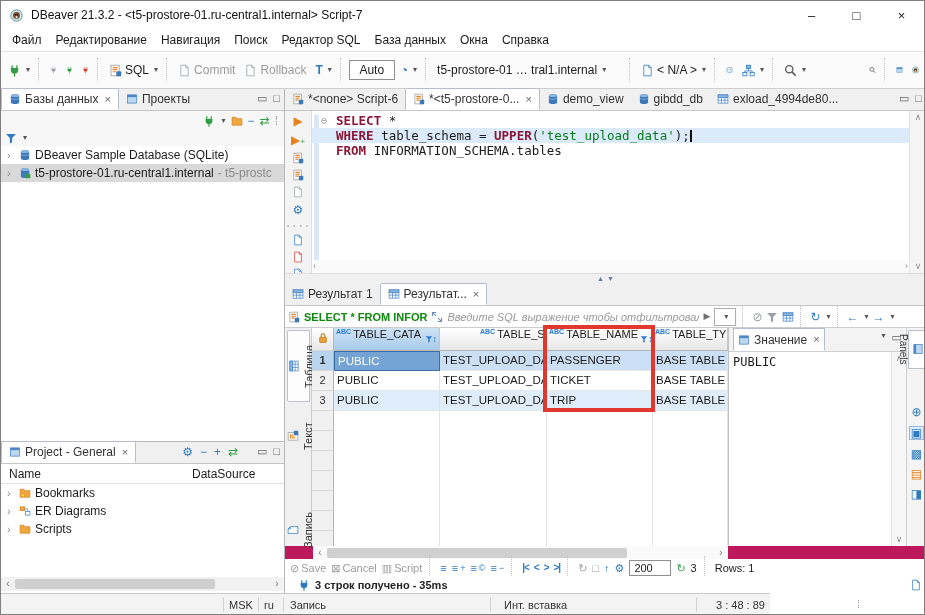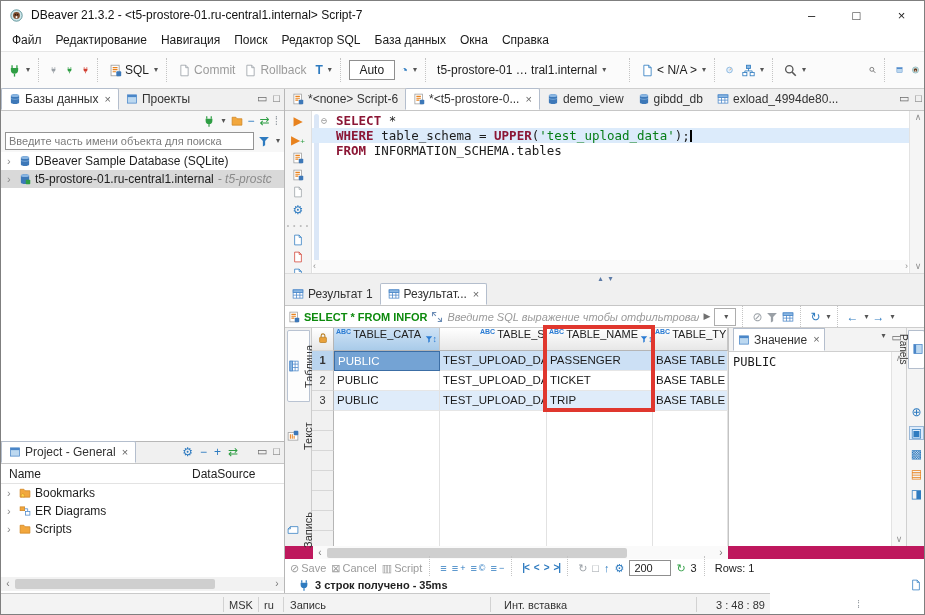--- a/index.html
+++ b/index.html
@@ -41,21 +41,21 @@
   
   .db-panel{left:0;top:88px;width:284px;height:352px;background:#fff;border-right:1px solid #b7b7b7;}
   .db-toolbar{height:19px;display:flex;justify-content:flex-end;align-items:center;gap:5px;padding:0 6px;background:#f7f7f7;}
   .searchrow{display:flex;align-items:center;gap:4px;padding:2px 4px;background:#f7f7f7;}
   .search-input{flex:1;border:1px solid #949494;background:#fff;height:18px;display:flex;align-items:center;
     padding:0 3px;color:#7c7c7c;font-size:11px;white-space:nowrap;overflow:hidden;}
   .tree{background:#fff;}
   .trow{height:18px;display:flex;align-items:center;gap:4px;padding-left:6px;white-space:nowrap;overflow:hidden;}
   .trow.selected{background:#d9d9d9;}
   .chev{color:#8a8a8a;font-size:11px;width:8px;}
-  .suffix{color:#8a8a8a;font-style:italic;}
+  .suffix{color:#8a8a8a;}
 
   
   .project-panel{left:0;top:440px;width:284px;height:152px;background:#fff;border-right:1px solid #b7b7b7;border-top:1px solid #b7b7b7;}
   .pp-icons{position:absolute;right:46px;top:4px;display:flex;gap:7px;font-size:12px;}
   .cols{display:flex;height:20px;align-items:center;border-bottom:1px solid #e3e3e3;font-size:12px;color:#222;}
   .colName{padding-left:8px;flex:1;}
   .colDS{width:92px;}
   .hscroll{position:absolute;left:0;bottom:2px;width:283px;height:14px;display:flex;align-items:center;background:#f2f2f2;}
   .hthumb{height:10px;background:#cfcfcf;border-radius:2px;}
   .sarr{width:14px;text-align:center;color:#777;font-size:10px;}
@@ -369,21 +369,20 @@
         </svg>
       <span class="dd g">▾</span>
       <svg class="ic12">
           <use href="#i-folder"></use>
         </svg>
       <span class="blue g">−</span>
       <span class="green g">⇄</span>
       <span class="gray g">⁞</span>
     </div>
     <div class="searchrow">
-      <div class="search-input">Введите часть имени объекта для поиска</div>
       <svg class="ic12 blue">
           <use href="#i-funnel"></use>
         </svg>
       <span class="dd g">▾</span>
     </div>
     <div class="tree">
       <div class="trow">
         <span class="chev g">›</span>
         <svg class="ic12">
             <use href="#i-db"></use>

